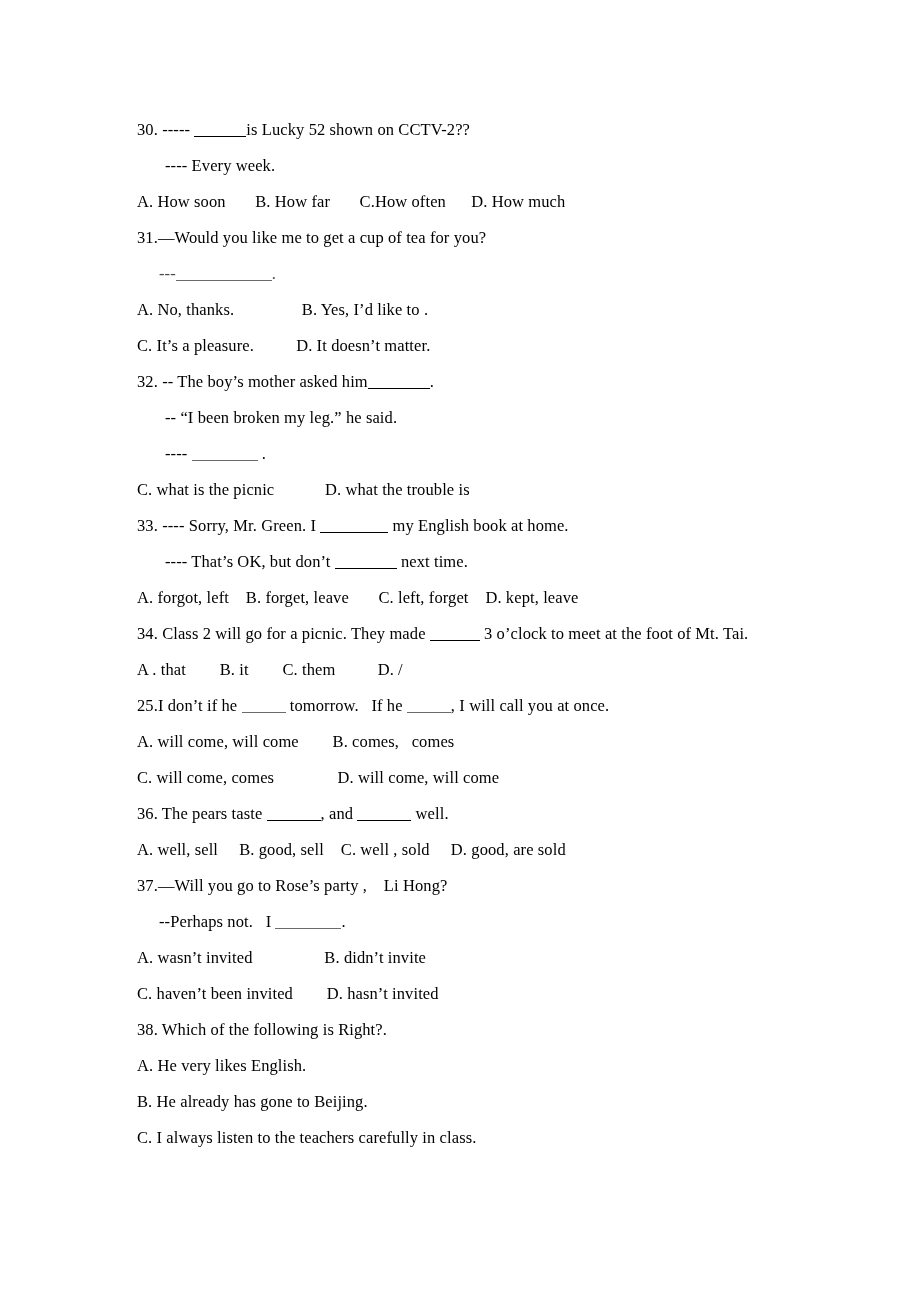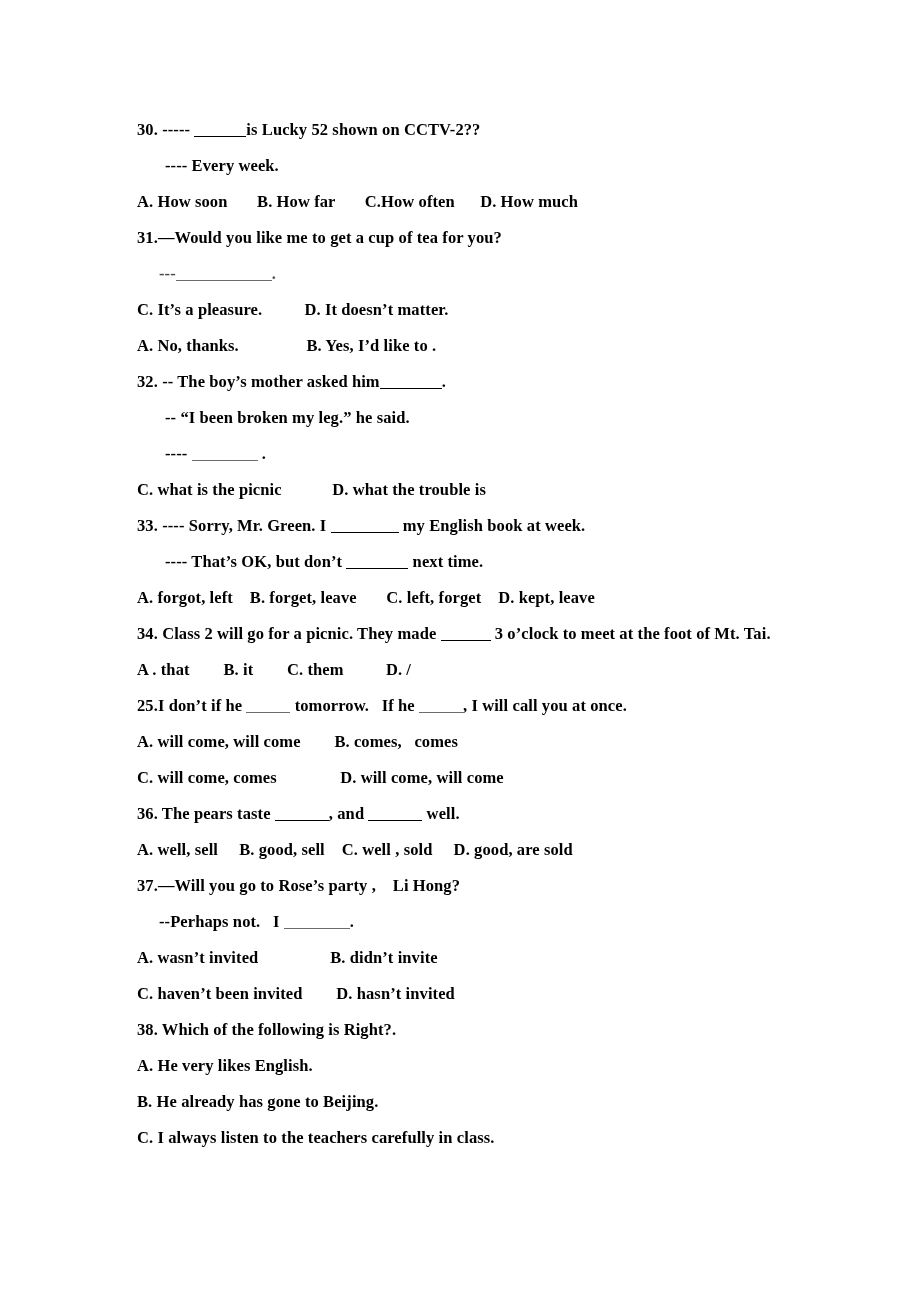--- a/index.html
+++ b/index.html
@@ -12,21 +12,20 @@
     height: 1302px;
     font-family: "Liberation Serif", "DejaVu Serif", serif;
     color: #000000;
     overflow: hidden;
   }
   #page {
     position: relative;
     width: 732px;
     height: 1302px;
     background: #ffffff;
-    font-weight: bold;
   }
   .content {
     position: absolute;
     left: 137px;
     top: 112px;
     width: 740px;
   }
   .line {
     font-size: 16.5px;
     line-height: 36px;
@@ -52,29 +51,29 @@
 
 <div id="page">
   <div class="content">
 
     <div class="line"><span>30. ----- </span><span class="blank" style="width:52px"></span><span>is Lucky 52 shown on CCTV-2??</span></div>
     <div class="line indent1">---- Every week.</div>
     <div class="line">A. How soon       B. How far       C.How often      D. How much</div>
 
     <div class="line">31.—Would you like me to get a cup of tea for you?</div>
     <div class="line indent2 light"><span>---</span><span class="blank gray" style="width:96px"></span><span>.</span></div>
+    <div class="line">A. No, thanks.                B. Yes, I’d like to .</div>
     <div class="line">C. It’s a pleasure.          D. It doesn’t matter.</div>
-    <div class="line">A. No, thanks.                B. Yes, I’d like to .</div>
 
     <div class="line"><span>32. -- The boy’s mother asked him</span><span class="blank" style="width:62px"></span><span>.</span></div>
     <div class="line indent1">-- “I been broken my leg.” he said.</div>
     <div class="line indent1"><span class="light">---- </span><span class="blank gray" style="width:66px"></span><span> .</span></div>
     <div class="line">C. what is the picnic            D. what the trouble is</div>
 
-    <div class="line"><span>33. ---- Sorry, Mr. Green. I </span><span class="blank" style="width:68px"></span><span> my English book at week.</span></div>
+    <div class="line"><span>33. ---- Sorry, Mr. Green. I </span><span class="blank" style="width:68px"></span><span> my English book at home.</span></div>
     <div class="line indent1"><span>---- That’s OK, but don’t </span><span class="blank" style="width:62px"></span><span> next time.</span></div>
     <div class="line">A. forgot, left    B. forget, leave       C. left, forget    D. kept, leave</div>
 
     <div class="line"><span>34. Class 2 will go for a picnic. They made </span><span class="blank" style="width:50px"></span><span> 3 o’clock to meet at the foot of Mt. Tai.</span></div>
     <div class="line">A . that        B. it        C. them          D. /</div>
 
     <div class="line"><span>25.I don’t if he </span><span class="blank gray" style="width:44px"></span><span> tomorrow.   If he </span><span class="blank gray" style="width:44px"></span><span>, I will call you at once.</span></div>
     <div class="line">A. will come, will come        B. comes,   comes</div>
     <div class="line">C. will come, comes               D. will come, will come</div>
 

